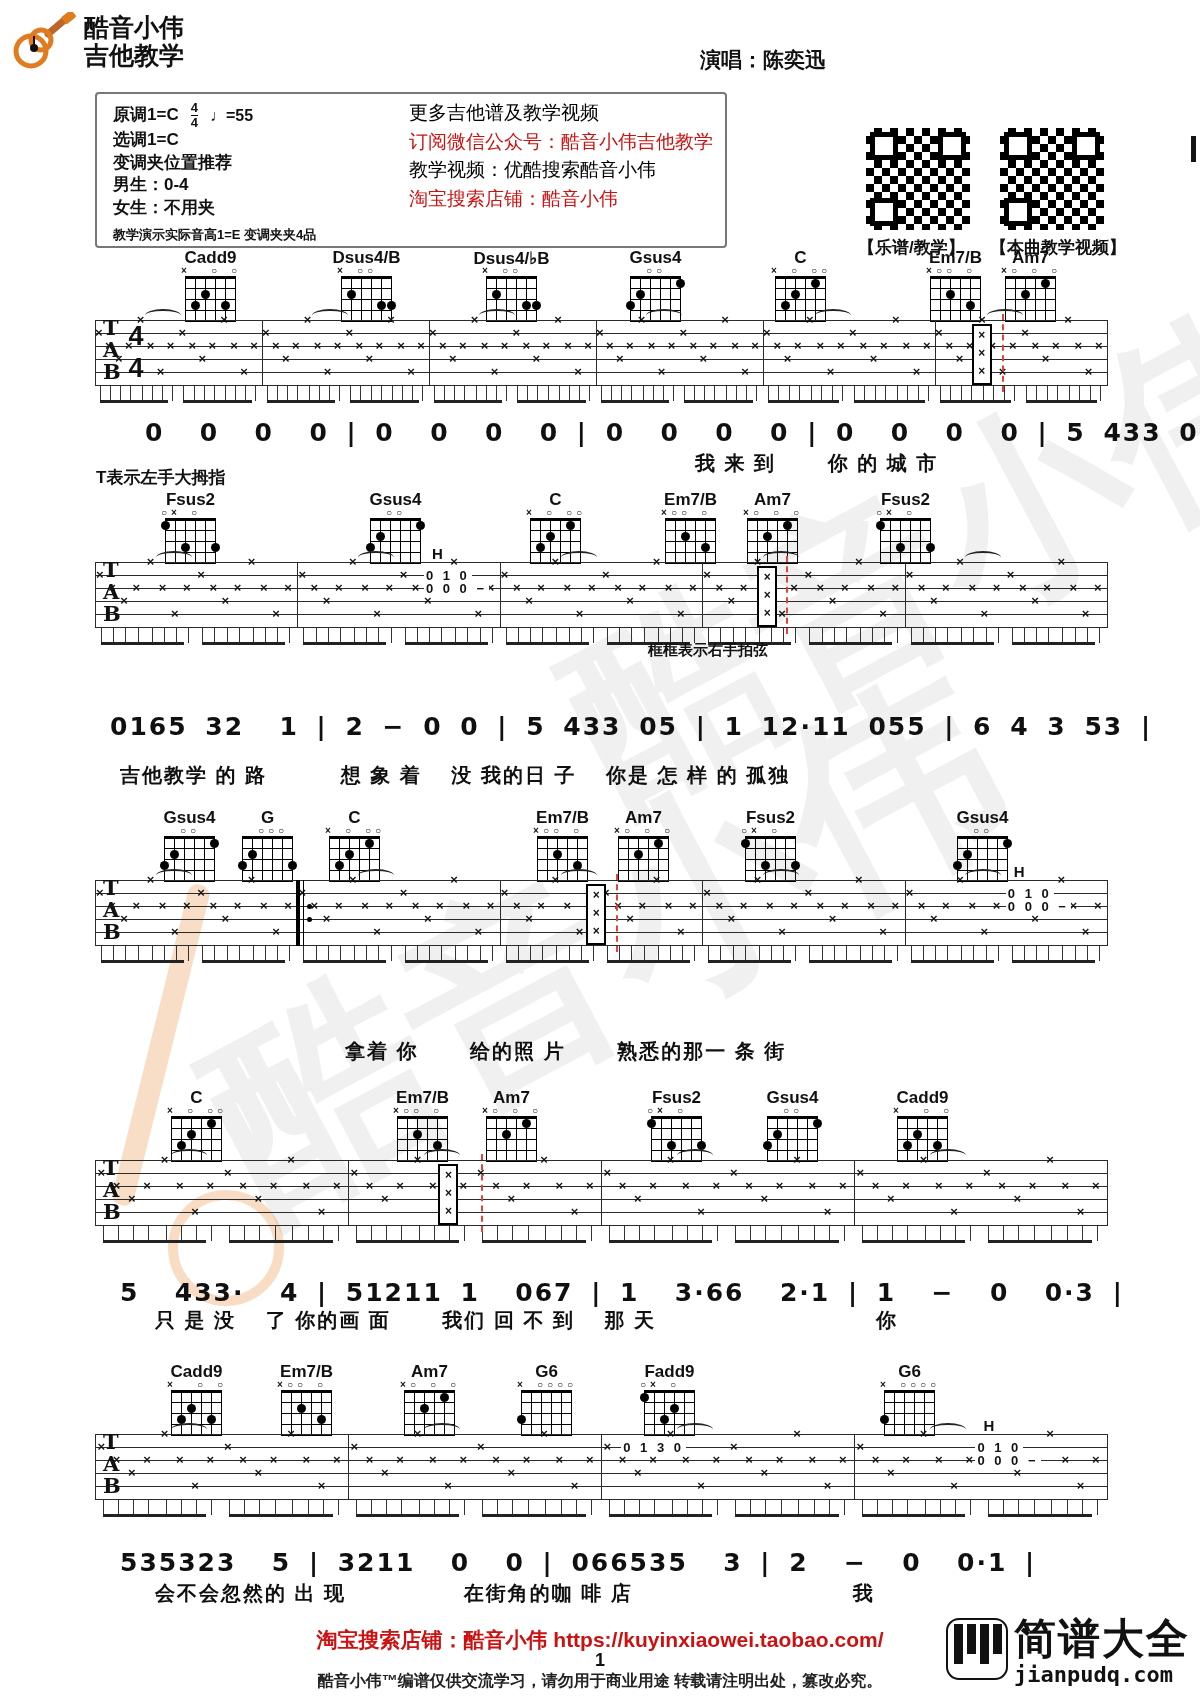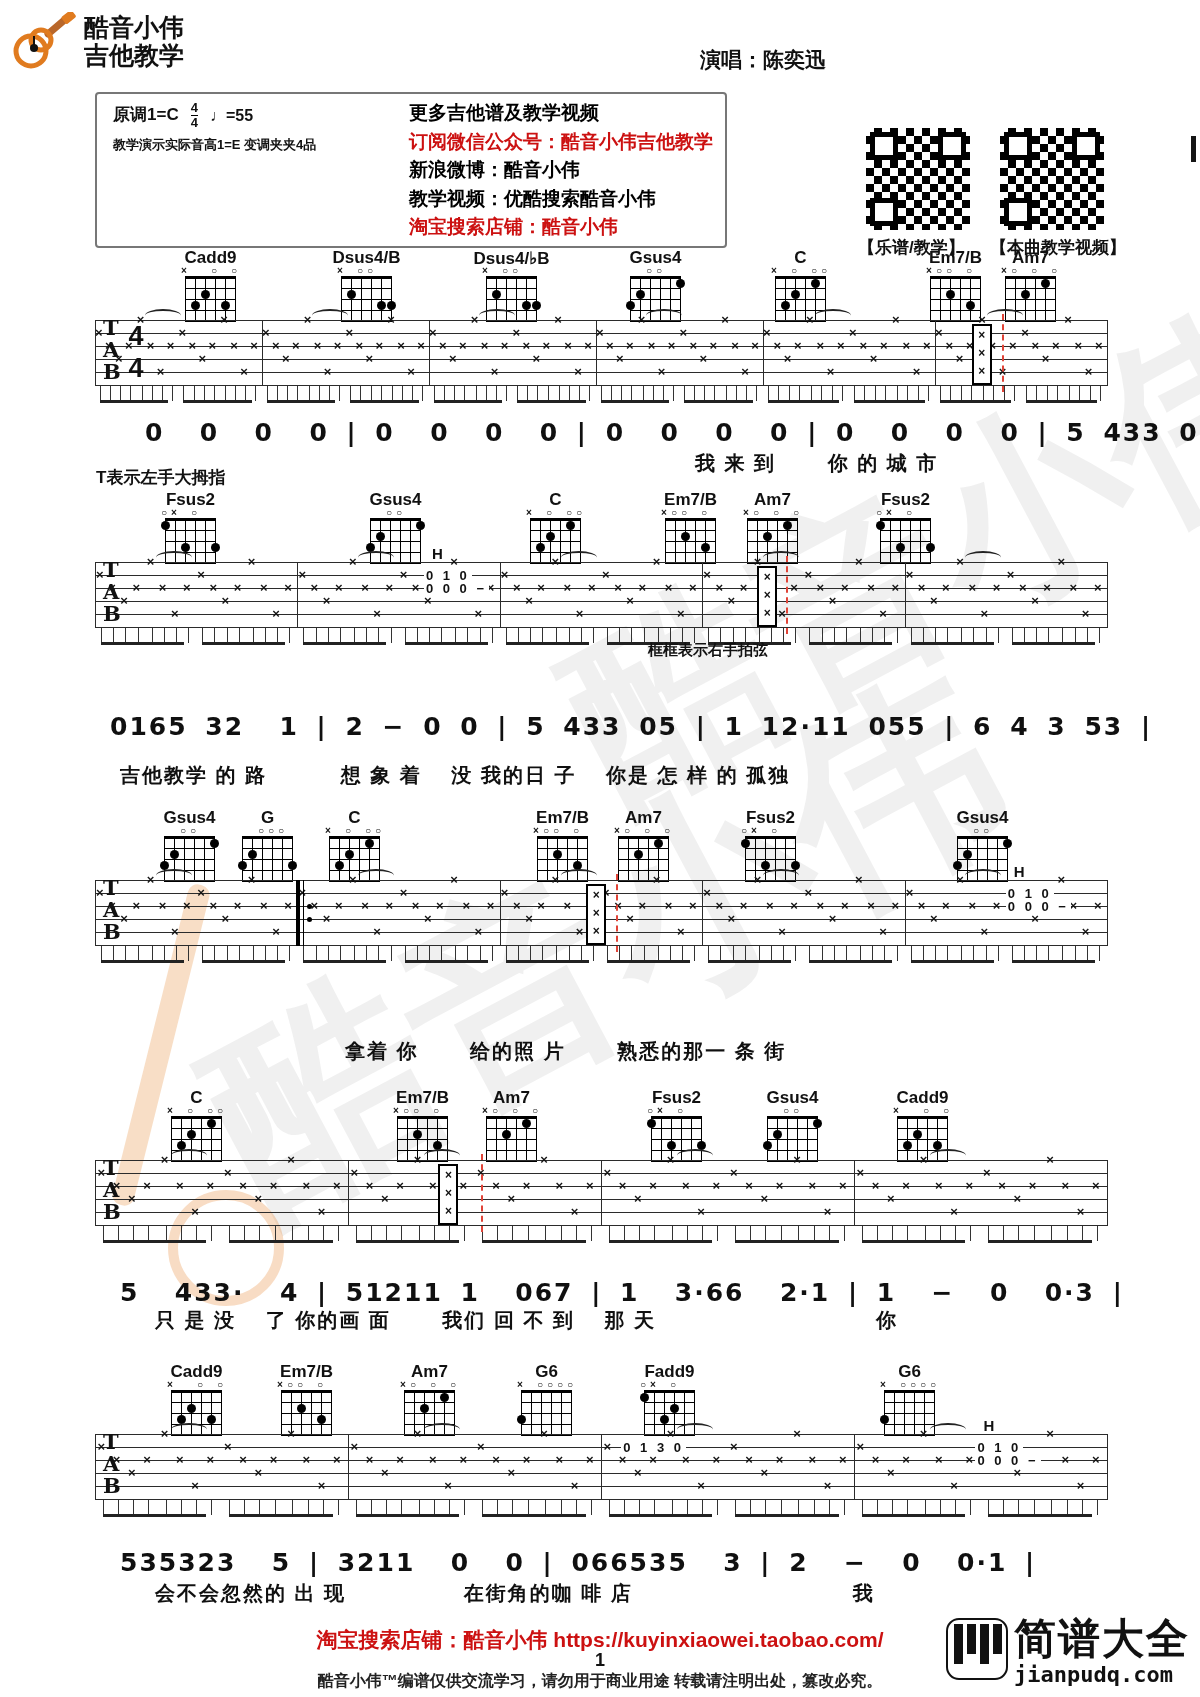--- a/index.html
+++ b/index.html
@@ -18,21 +18,21 @@
   .title{left:398px;top:4px;font-family:"DejaVu Serif",serif;font-style:italic;font-weight:800;font-size:56px;letter-spacing:16px;white-space:nowrap}
   .subtitle{left:700px;top:46px;font-size:21px;font-weight:700;font-family:"DejaVu Serif",serif}
   .credits{left:882px;top:20px;font-size:18px;font-weight:700;line-height:1.55;white-space:pre-line}
   
   .infobox{left:95px;top:92px;width:628px;height:152px;border:2px solid #777;border-radius:4px;display:flex;background:transparent;z-index:2}
   .info-left{width:292px;padding:7px 0 0 16px;font-size:17px;font-weight:700;line-height:1.32}
   .irow1{display:flex;align-items:center;gap:12px}
   .ts{display:inline-flex;flex-direction:column;font-size:13px;line-height:1.05;text-align:center}
   .tempo{font-size:16px}
   .ismall{font-size:13px;margin-top:7px;white-space:nowrap}
-  .info-right{flex:1;padding:5px 12px 0 10px;font-size:19px;font-weight:700;line-height:1.5;white-space:nowrap}
+  .info-right{flex:1;padding:5px 12px 0 10px;font-size:19px;font-weight:400;line-height:1.5;white-space:nowrap}
   
   .qr{position:absolute;top:128px;width:104px;height:102px;
       background:conic-gradient(#000 25%,#fff 0 50%,#000 0 75%,#fff 0) 0 0/16px 16px;z-index:2}
   .qr1{left:866px}.qr2{left:1000px}
   .qr b{position:absolute;left:4px;bottom:4px;width:18px;height:18px;border:5px solid #000;background:#fff}
   .qr i{position:absolute;right:4px;top:4px;width:18px;height:18px;border:5px solid #000;background:#fff}
   .qr u{position:absolute;left:4px;top:4px;width:18px;height:18px;border:5px solid #000;background:#fff}
   .qrlabel{position:absolute;top:236px;font-size:17px;font-weight:800;z-index:2}
   .ql1{left:858px}.ql2{left:990px}
   .edge{left:1191px;top:136px;width:5px;height:26px;background:#151515}
@@ -111,26 +111,31 @@
   <div class="abs infobox">
     <div class="info-left">
       <div class="irow1">
         <span>原调1=C</span>
         <span class="ts">
           <i style="font-style:normal;border-bottom:1px solid #000">4</i>
           <i style="font-style:normal">4</i>
         </span>
         <span class="tempo">♩=55</span>
       </div>
+      <div id="info-left-rows">
+          <div>选调1=C</div>
+          <div>变调夹位置推荐</div>
+          <div>男生：0-4</div>
+          <div>女生：不用夹</div>
+        </div>
       <div class="ismall">教学演示实际音高1=E 变调夹夹4品</div>
     </div>
     <div class="info-right" id="info-right">
         <div style="color: rgb(0, 0, 0);">更多吉他谱及教学视频</div>
         <div style="color: rgb(204, 17, 17);">订阅微信公众号：酷音小伟吉他教学</div>
-        <div style="color: rgb(0, 0, 0);">新浪微博：酷音小伟</div>
         <div style="color: rgb(0, 0, 0);">教学视频：优酷搜索酷音小伟</div>
         <div style="color: rgb(204, 17, 17);">淘宝搜索店铺：酷音小伟</div>
       </div>
   </div>
 
   <div class="qr qr1">
       <b></b>
       <i></i>
       <u></u>
     </div>

